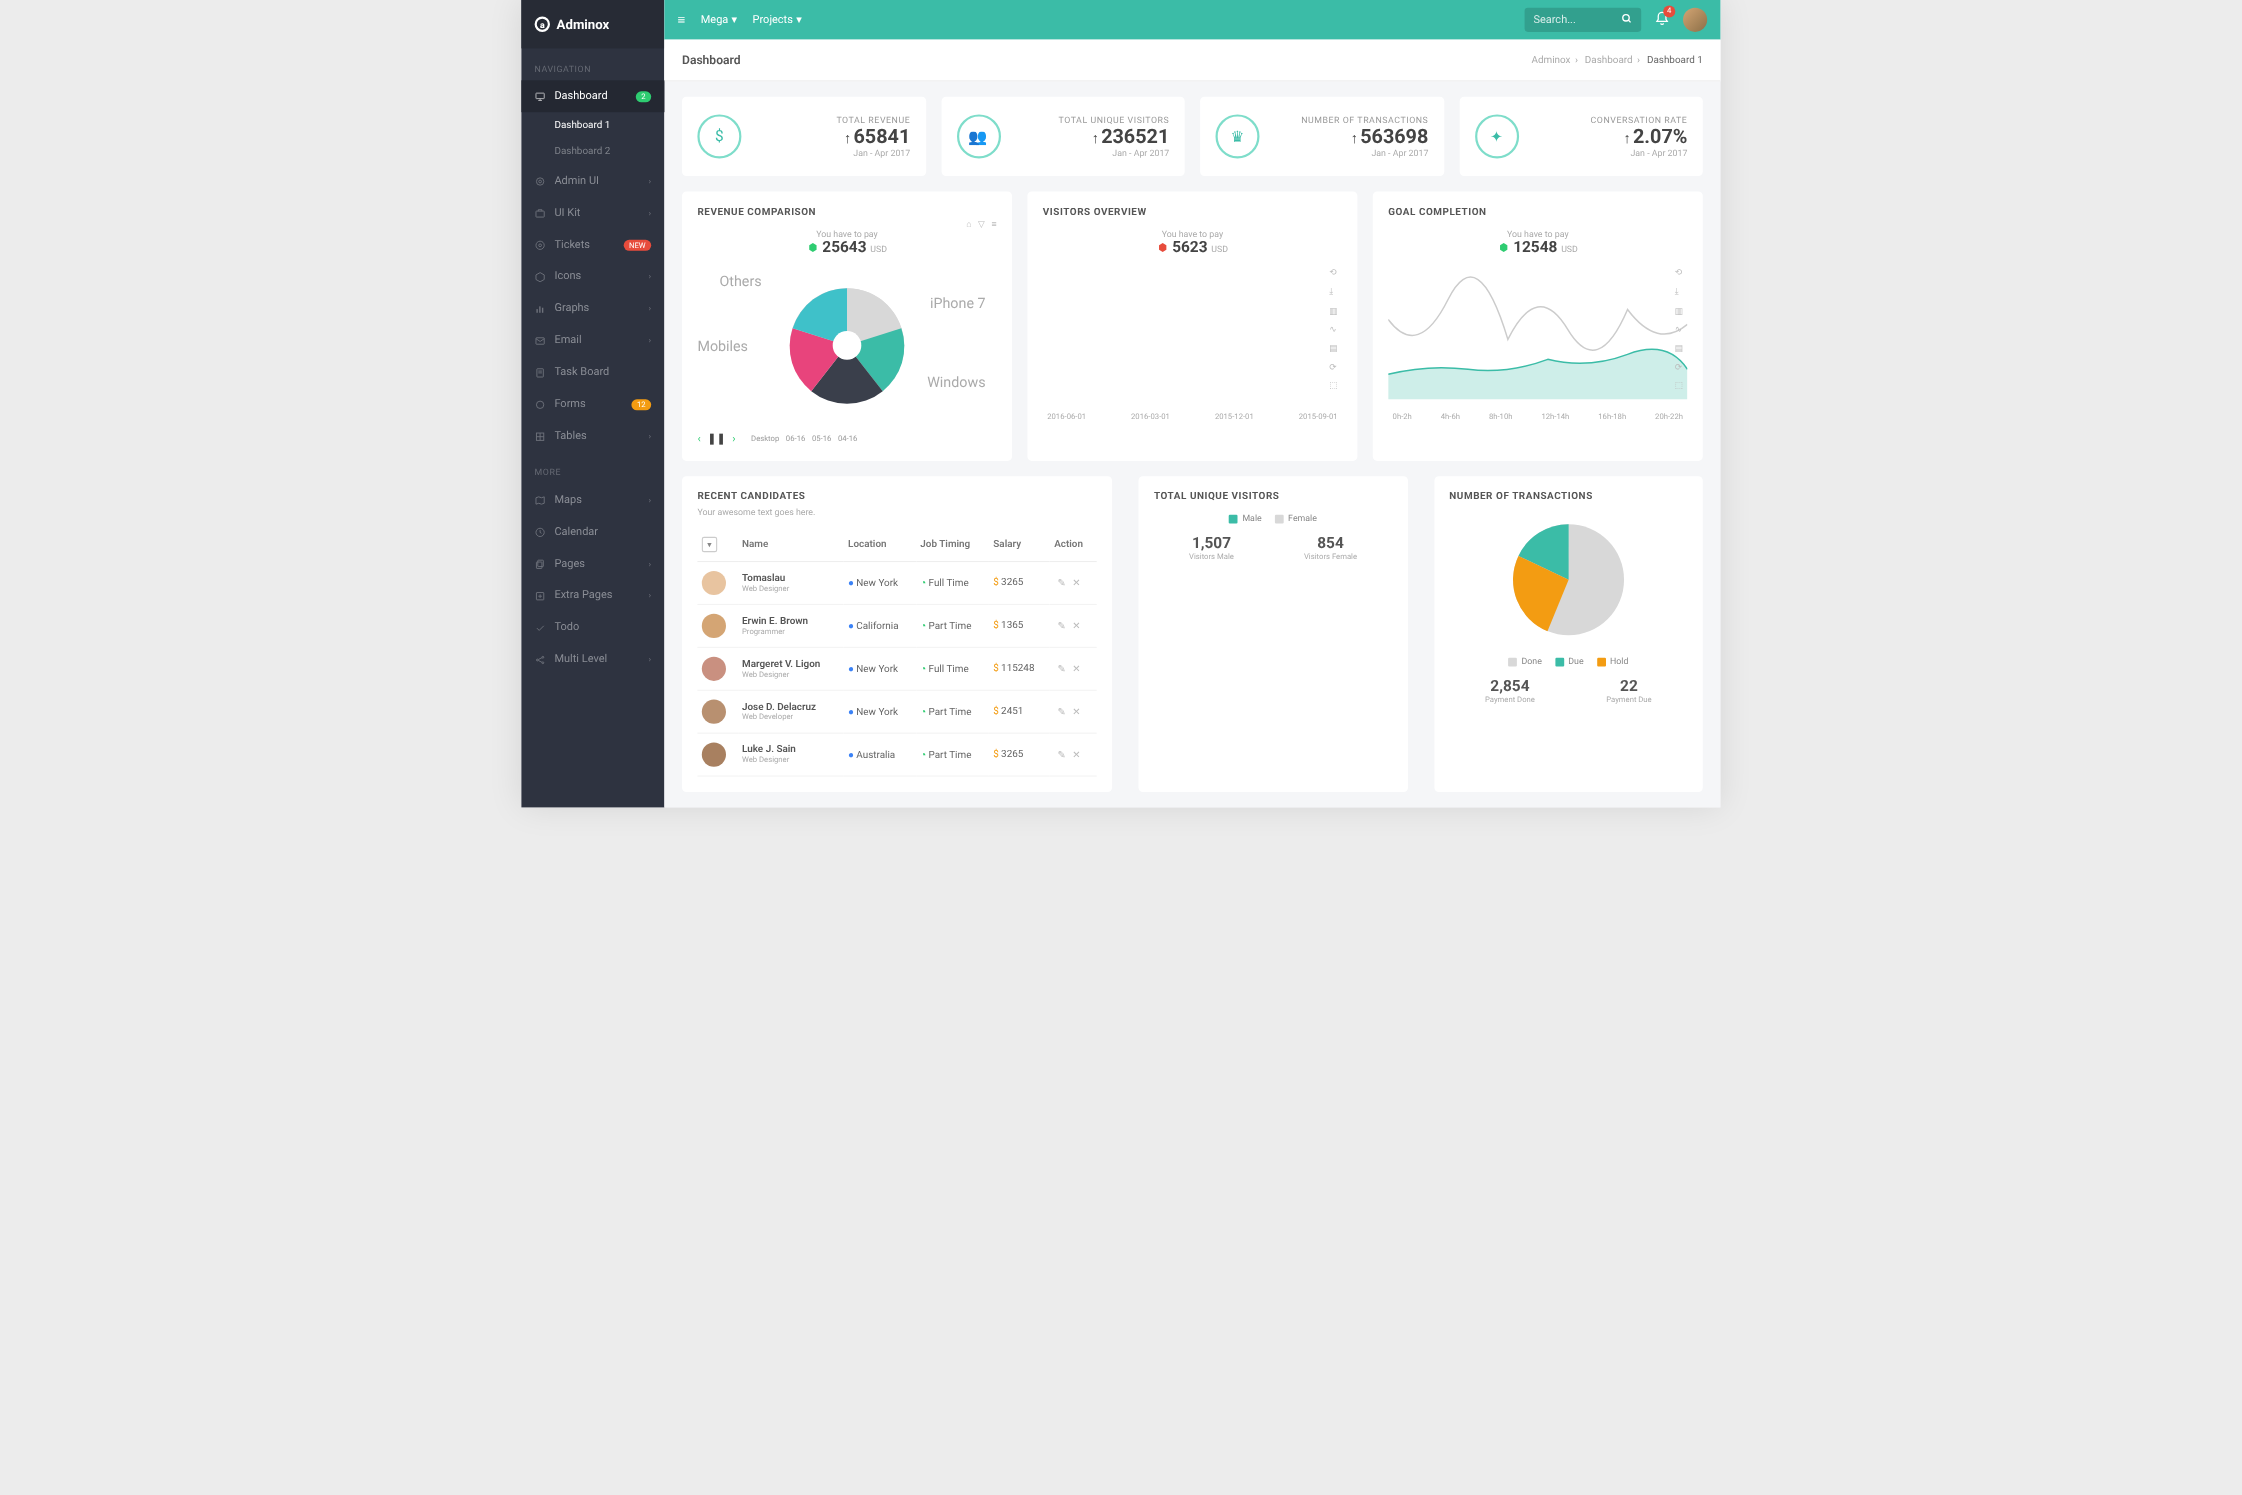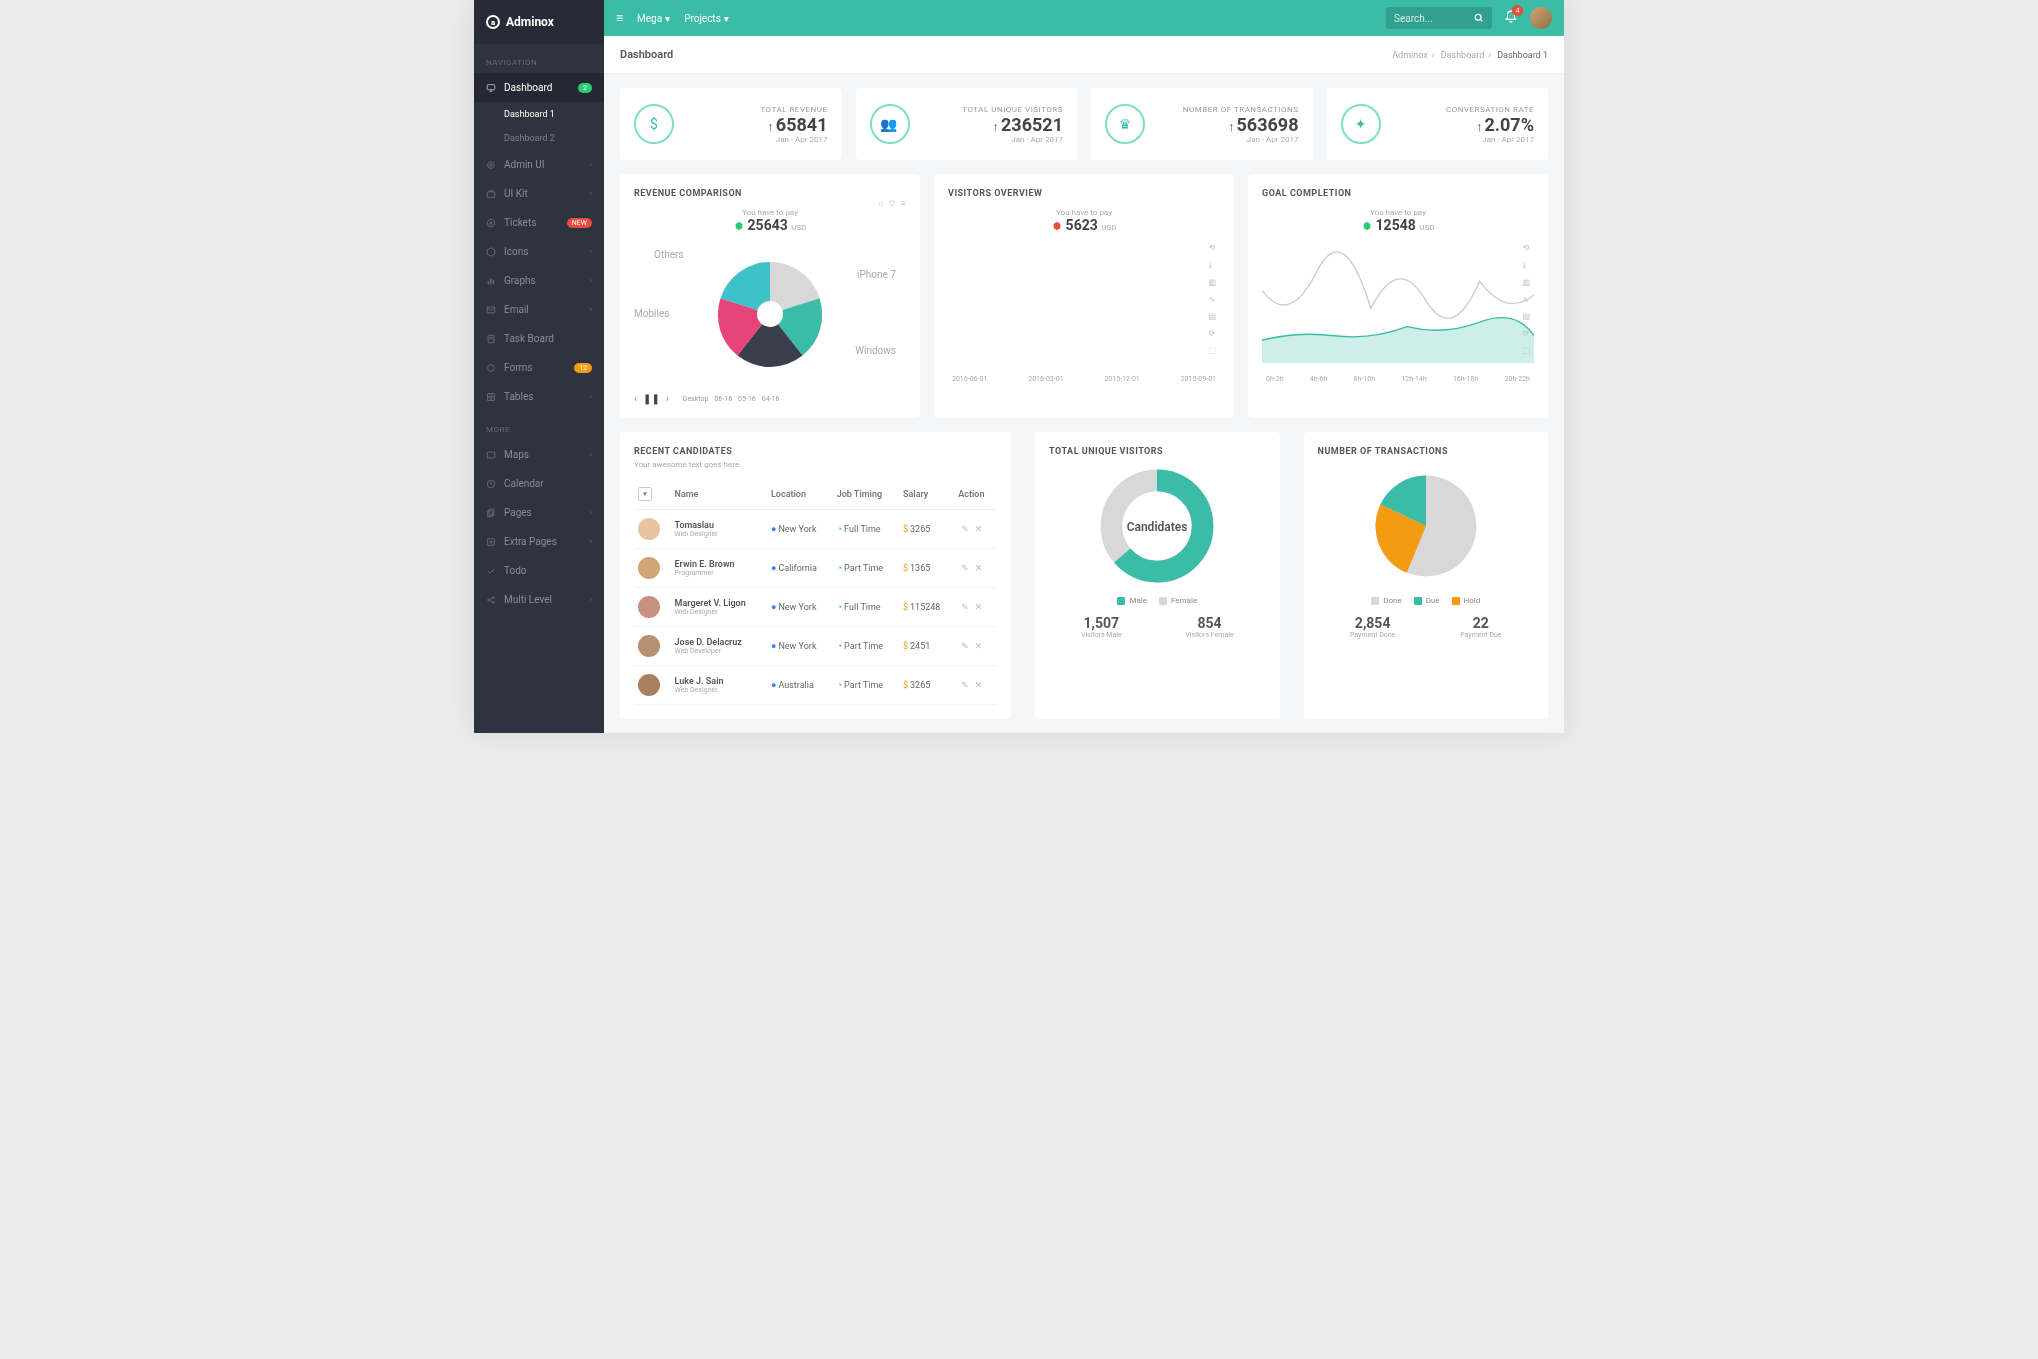--- a/index.html
+++ b/index.html
@@ -47,21 +47,21 @@
 .kpi-arrow { font-size: 13px; margin-right: 2px; }
 .kpi-sub { font-size: 8px; color: #aaa; }
 .chart-row { display: grid; grid-template-columns: 1fr 1fr 1fr; gap: 14px; margin-bottom: 14px; }
 .card { background: #fff; border-radius: 4px; padding: 14px; }
 .card-title { font-size: 9px; font-weight: 700; color: #555; letter-spacing: 0.5px; margin-bottom: 10px; text-transform: uppercase; }
 .card-subtitle { font-size: 8px; color: #aaa; text-align: center; }
 .card-amount { font-size: 14px; font-weight: 700; color: #444; text-align: center; margin-bottom: 6px; }
 .card-amount .cur { font-size: 8px; font-weight: 400; color: #aaa; }
 .amount-ico { display: inline-block; width: 10px; height: 10px; vertical-align: middle; margin-right: 4px; }
 .pie-wrap { position: relative; height: 150px; display: flex; align-items: center; justify-content: center; }
-.pie-labels { position: absolute; font-size: 10px; color: #aaa; }
+.pie-labels { position: absolute; font-size: 13px; color: #aaa; }
 .pl-others { top: 10px; left: 20px; }
 .pl-mobiles { top: 69px; left: 0; }
 .pl-windows { bottom: 33px; right: 10px; }
 .pl-iphone { top: 30px; right: 10px; }
 .slider-controls { display: flex; align-items: center; gap: 6px; font-size: 7px; color: #999; margin-top: 4px; }
 .slider-btn { cursor: pointer; font-size: 10px; color: #2ecc71; }
 .bars-wrap { height: 130px; display: flex; align-items: flex-end; gap: 2px; padding: 0 4px; position: relative; }
 .bars-wrap::after { content: ""; position: absolute; top: 0; right: -16px; width: 12px; height: 100%; }
 .bar-pair { flex: 1; display: flex; align-items: flex-end; gap: 1px; }
 .bar { flex: 1; background: #ccc; border-radius: 1px 1px 0 0; }
@@ -580,27 +580,20 @@
     <td><span class="time-dot">◔</span><span>Part Time</span></td>
     <td><span class="sal-dot">$</span><span>3265</span></td>
     <td><span class="action-ico">✎</span><span class="action-ico">✕</span></td>
                   </tr>
                 </tbody>
         </table>
       </div>
 
       <div class="card">
         <div class="card-title">TOTAL UNIQUE VISITORS</div>
-        <div class="donut-wrap">
-          <svg class="donut-svg" viewBox="0 0 100 100">
-            <circle cx="50" cy="50" r="38" fill="none" stroke="#d8d8d8" stroke-width="18"></circle>
-            <circle cx="50" cy="50" r="38" fill="none" stroke="#3bbca7" stroke-width="18" stroke-dasharray="152 239" transform="rotate(-90 50 50)"></circle>
-            <text x="50" y="54" text-anchor="middle" class="donut-center">Candidates</text>
-          </svg>
-        </div>
         <div class="legend">
           <div class="legend-item">
                   <span class="legend-sw" style="background:#3bbca7;"></span>
                   <span>Male</span>
                 </div>
           <div class="legend-item">
                   <span class="legend-sw" style="background:#d8d8d8;"></span>
                   <span>Female</span>
                 </div>
         </div>

